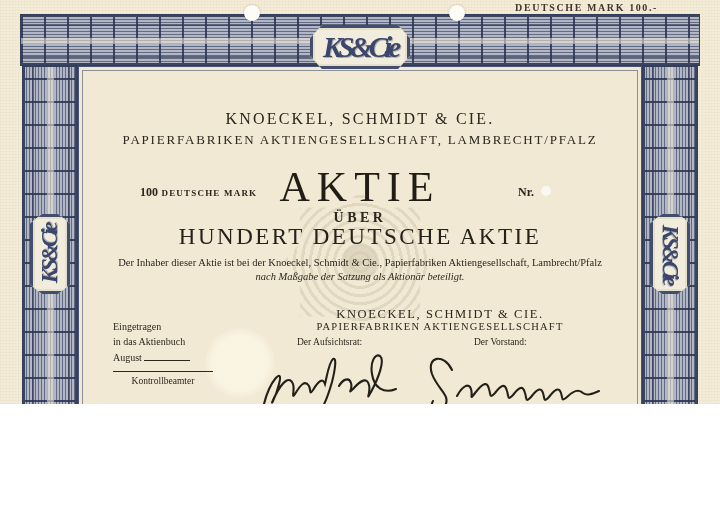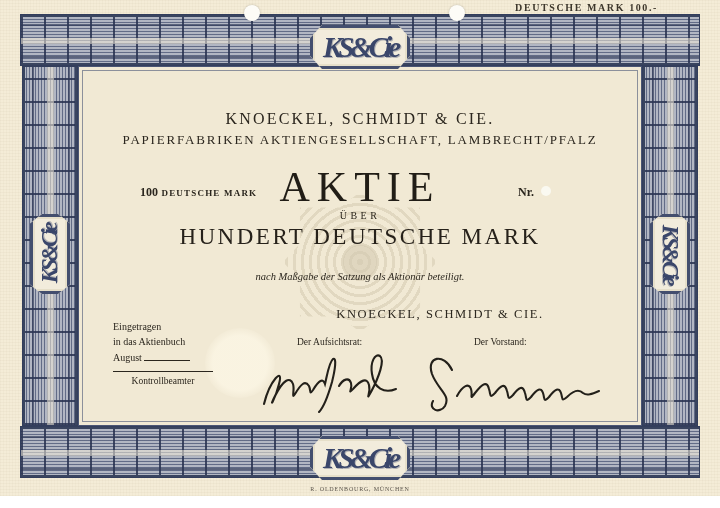--- a/index.html
+++ b/index.html
@@ -1,18 +1,18 @@
 <!DOCTYPE html>
 <html><head>
 <meta charset="utf-8">
 <style>
   * { margin:0; padding:0; box-sizing:border-box; }
   body { width:720px; height:508px; font-family:"Liberation Serif", serif; }
   .paper {
-    position:relative; width:720px; height:496px; overflow:hidden;
+    position:relative; width:720px; height:404px; overflow:hidden;
     background-color:#f4ecd7;
     background-image:
       repeating-linear-gradient(0deg, rgba(120,100,60,.04) 0 1px, transparent 1px 3px),
       repeating-linear-gradient(90deg, rgba(120,100,60,.03) 0 1px, transparent 1px 3px);
     color:#2b261e;
   }
   .corner-label {
     position:absolute; top:2px; right:62px; font-size:10px; font-weight:bold;
     letter-spacing:1.6px; color:#3d372c; font-variant:small-caps;
   }
@@ -79,21 +79,21 @@
   .hole-2 { left:449px; top:5px; width:16px; height:16px; }
   .hole-3 { left:541px; top:186px; width:10px; height:10px; opacity:.8; box-shadow:none; }
   
   .center { position:absolute; left:78px; width:564px; text-align:center; }
   .t-company1 { top:110px; font-size:16px; letter-spacing:2.2px; }
   .t-company2 { top:132px; font-size:13px; letter-spacing:1.8px; }
   .t-denom { position:absolute; left:140px; top:185px; font-size:9px; font-weight:bold; letter-spacing:1.2px; }
   .t-denom .num { font-size:12px; letter-spacing:0; }
   .t-title { top:163px; font-size:42px; letter-spacing:7px; color:#211d16; }
   .t-nr { position:absolute; left:518px; top:185px; font-size:12px; font-weight:bold; }
-  .t-ueber { top:210px; font-size:10px; font-weight:normal; letter-spacing:3.5px; }
+  .t-ueber { top:210px; font-size:14px; font-weight:bold; letter-spacing:3.5px; }
   .t-value { top:224px; font-size:23px; letter-spacing:2.5px; color:#26211a; }
   .t-body1 { top:257px; font-size:10.5px; }
   .t-body2 { top:271px; font-size:10.5px;font-style:italic; }
   .t-date { position:absolute; left:280px; top:292px; width:310px; text-align:center; font-size:10.5px; }
   .t-issuer1 { position:absolute; left:290px; top:307px; width:300px; text-align:center; font-size:12.5px; letter-spacing:1.6px; }
   .t-issuer2 { position:absolute; left:290px; top:321px; width:300px; text-align:center; font-size:10.5px; letter-spacing:1.2px; }
   .t-aufsichtsrat { position:absolute; left:297px; top:337px; font-size:9.5px; }
   .t-vorstand { position:absolute; left:474px; top:337px; font-size:9.5px; }
   .registry { position:absolute; left:113px; top:321px; font-size:10px; }
   .registry .rline { margin-bottom:4px; }
@@ -140,25 +140,27 @@
 
   <div class="t-denom">
     <span class="num">100</span>
     <span>DEUTSCHE MARK</span>
   </div>
   <div class="center t-title">AKTIE</div>
   <div class="t-nr">Nr.</div>
   <div class="hole hole-3"></div>
 
   <div class="center t-ueber">ÜBER</div>
-  <div class="center t-value">HUNDERT DEUTSCHE MARK</div>
+  <div class="center t-value">HUNDERT DEUTSCHE AKTIE</div>
 
+  <div class="center t-body1">Der Inhaber dieser Aktie ist bei der Knoeckel, Schmidt &amp; Cie., Papierfabriken Aktiengesellschaft, Lambrecht/Pfalz</div>
   <div class="center t-body2">nach Maßgabe der Satzung als Aktionär beteiligt.</div>
 
   <div class="t-issuer1">KNOECKEL, SCHMIDT &amp; CIE.</div>
+  <div class="t-issuer2">PAPIERFABRIKEN AKTIENGESELLSCHAFT</div>
   <div class="t-aufsichtsrat">Der Aufsichtsrat:</div>
   <div class="t-vorstand">Der Vorstand:</div>
 
   <svg class="signatures" viewBox="0 0 372 72">
     <g fill="none" stroke="#23201a" stroke-width="2.1" stroke-linecap="round">
       <path d="M16,54 C22,30 36,16 31,34 C27,50 20,60 27,46 C35,30 42,26 45,34 C47,40 43,50 47,44 C53,34 57,30 61,36 C63,40 61,46 65,40 C71,30 75,28 77,34 C79,26 81,12 85,9 C89,7 87,20 84,32 C80,46 75,58 71,62 M91,36 C95,29 101,27 103,33 C105,39 99,45 105,39 C113,30 119,27 121,35 C123,43 117,52 123,42 C131,27 137,10 132,6 C127,3 122,12 124,24 C126,38 136,44 148,39"></path>
     </g>
     <g fill="none" stroke="#23201a" stroke-width="2.1" stroke-linecap="round">
       <path d="M204,20 C196,3 178,6 184,24 C190,40 203,45 197,56 C192,64 180,60 185,51 M209,46 C215,35 221,33 223,39 C225,45 221,51 227,43 C235,33 239,31 241,39 C243,45 241,49 247,43 C253,35 257,33 259,41 C261,47 259,51 265,45 C271,37 275,35 277,43 C279,49 277,53 283,47 C289,39 293,37 295,43 C297,49 295,53 301,47 C307,39 311,37 313,43 C315,49 313,52 319,47 C325,41 331,39 335,43 C339,46 344,44 351,41"></path>
     </g>

